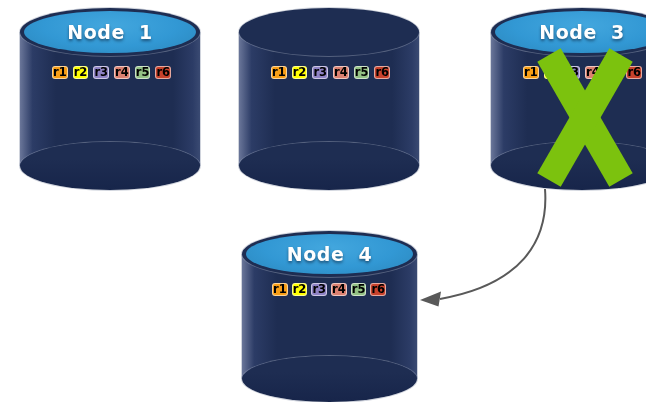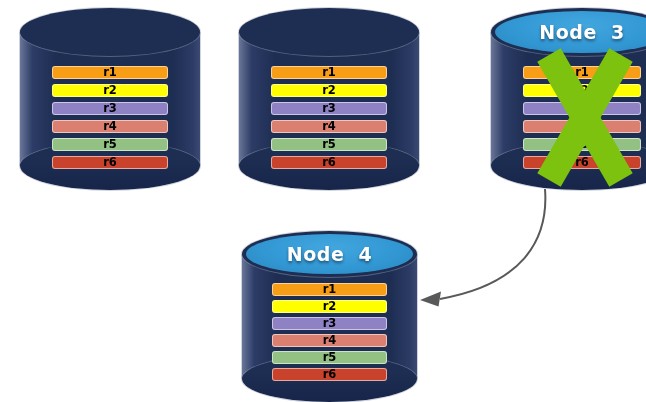--- a/index.html
+++ b/index.html
@@ -58,21 +58,21 @@
     font-size: 19px;
     font-weight: bold;
     letter-spacing: 0.5px;
     word-spacing: 7px;
     text-shadow: 0 2px 3px rgba(10, 25, 50, 0.55);
     white-space: nowrap;
   }
 
   .rows {
     position: absolute; left: 32px; right: 32px; top: 58px;
-    display: flex; flex-direction: column; gap: 5px;
+    display: flex; gap: 5px;
   }
   .node.small .rows { left: 30px; right: 30px; top: 52px; gap: 4px; }
 
   .row {
     height: 13px;
     border-radius: 3px;
     border: 1px solid rgba(255,255,255,0.55);
     color: var(--row-text, #000000);
     font-size: 11.5px;
     font-weight: bold;
@@ -96,20 +96,23 @@
 </style>
 </head>
 <body>
 
 <div class="canvas">
 
   <div class="node" style="left:20px; top:8px;">
     <div class="cyl-body"></div>
     <div class="cyl-bottom"></div>
     <div class="cyl-rim"></div>
+    <div class="cyl-top">
+      <span class="node-title">Node 1</span>
+    </div>
     <div class="rows">
       <div class="row" style="background: rgb(248, 158, 22);">r1</div>
       <div class="row" style="background: rgb(255, 255, 0);">r2</div>
       <div class="row" style="background: rgb(142, 130, 196);">r3</div>
       <div class="row" style="background: rgb(219, 128, 112);">r4</div>
       <div class="row" style="background: rgb(147, 193, 132);">r5</div>
       <div class="row" style="background: rgb(200, 66, 44);">r6</div>
     </div>
   </div>
 

